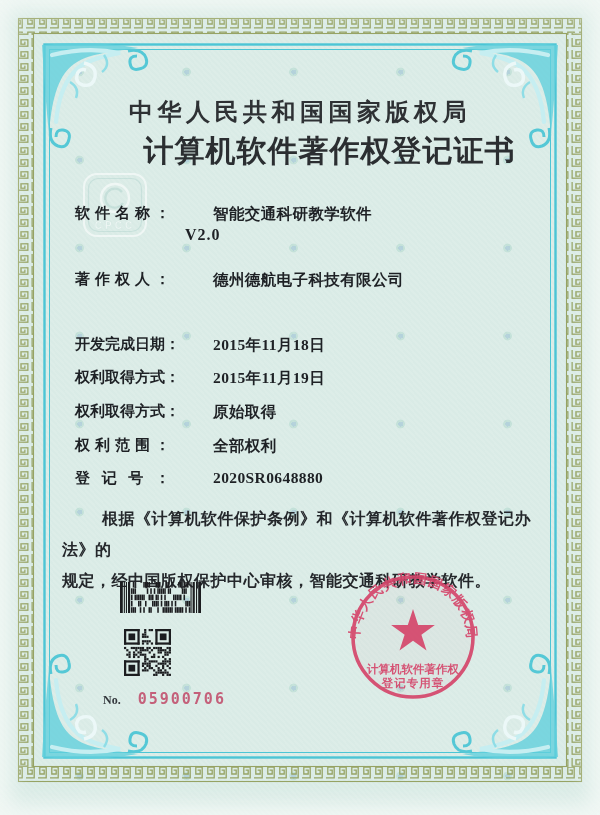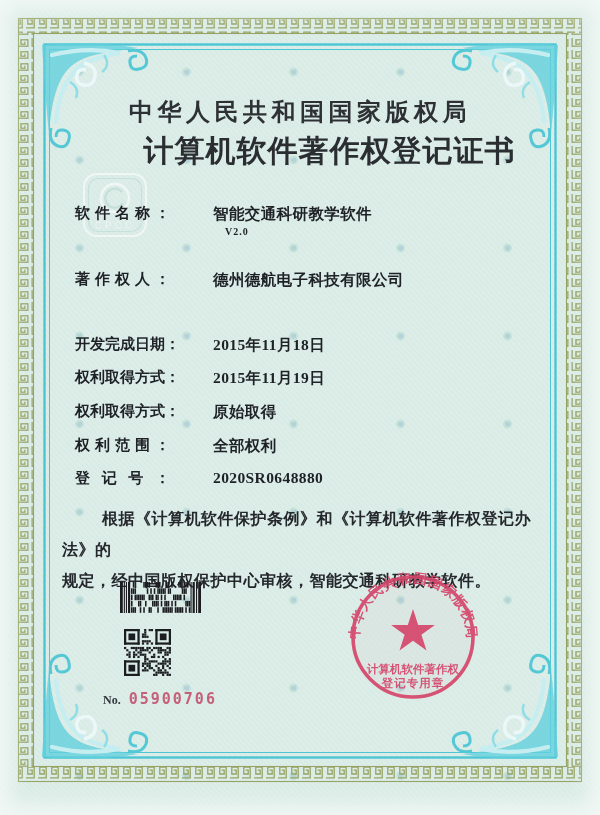--- a/index.html
+++ b/index.html
@@ -35,35 +35,35 @@
     display:inline-block; width:95px; font-size:15px; font-weight:bold;
     text-align:justify; text-align-last:justify; vertical-align:top; color:#1e2125;
   }
   .row .val {
     position:absolute; left:110px; white-space:nowrap;
     font-family:"Liberation Serif","DejaVu Serif",serif;
     font-size:15.5px; font-weight:bold; color:#1e2125; letter-spacing:.4px;margin-left:28px;
   }
   .v2line {
     left:185px; font-family:"Liberation Serif","DejaVu Serif",serif;
-    font-size:10px; font-weight:bold; color:#1e2125; letter-spacing:1px;margin-left:40px;
+    font-size:16px; font-weight:bold; color:#1e2125; letter-spacing:1px;
   }
   .statement {
     left:62px; width:480px; top:503px;
     font-size:16px; font-weight:bold; line-height:31px; color:#24272b; letter-spacing:.5px;
   }
   .statement .l1 { text-indent:40px; }
   .serial { left:103px; top:690px; white-space:nowrap; }
   .serial .no {
     font-family:"Liberation Serif","DejaVu Serif",serif;
     font-size:12px; font-weight:bold; color:#33373c;margin-top:32px;
   }
   .serial .num {
     font-family:"DejaVu Sans Mono","Liberation Mono",monospace;
-    font-size:15px; font-weight:bold; color:#c4607a; letter-spacing:2px; margin-left:8px;
+    font-size:15px; font-weight:bold; color:#c4607a; letter-spacing:2px; margin-left:17px;
   }
   .seal { left:348px; top:572px; width:130px; height:130px; opacity:.92; }
   .seal-date {
     left:360px; top:695px; font-family:"Liberation Serif","DejaVu Serif",serif;
     font-size:16px; font-weight:bold; letter-spacing:1px; color:#26292d;
   }
   .emboss { left:82px; top:172px; opacity:.6; }
   .barcode { left:120px; top:582px; }
   .qr { left:124px; top:629px; }
 </style>

